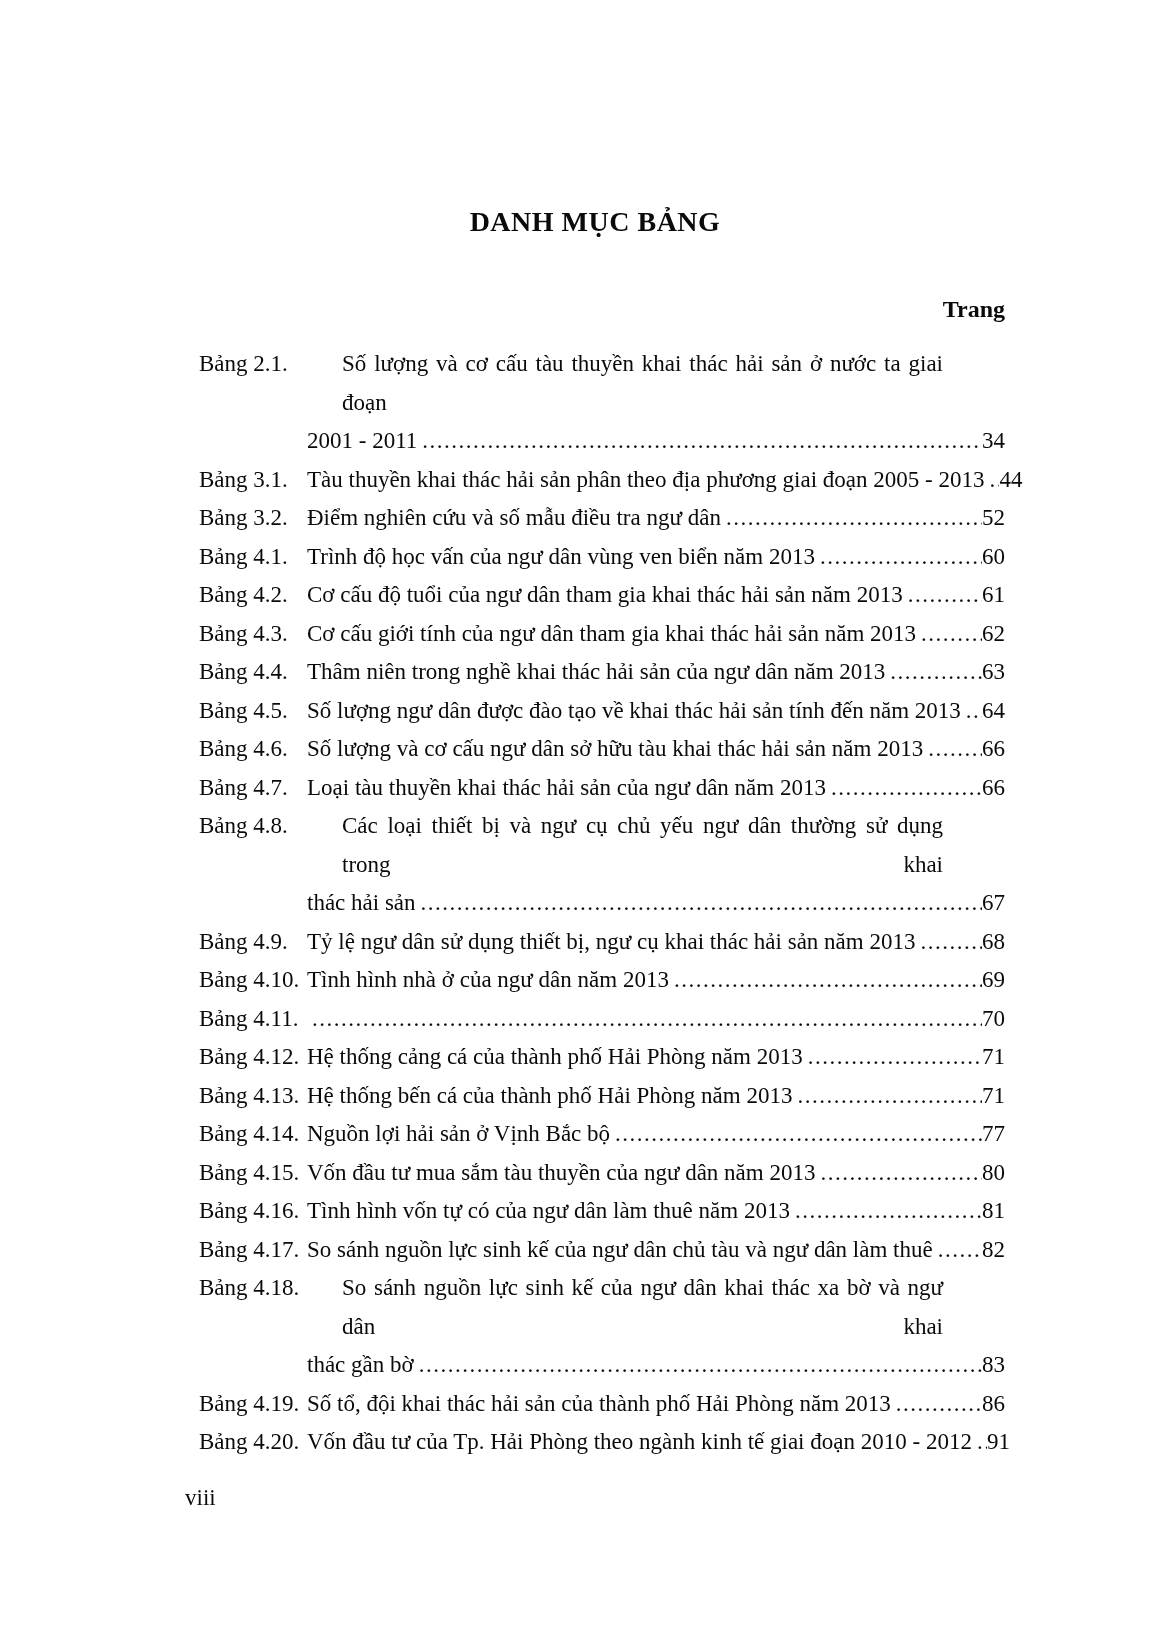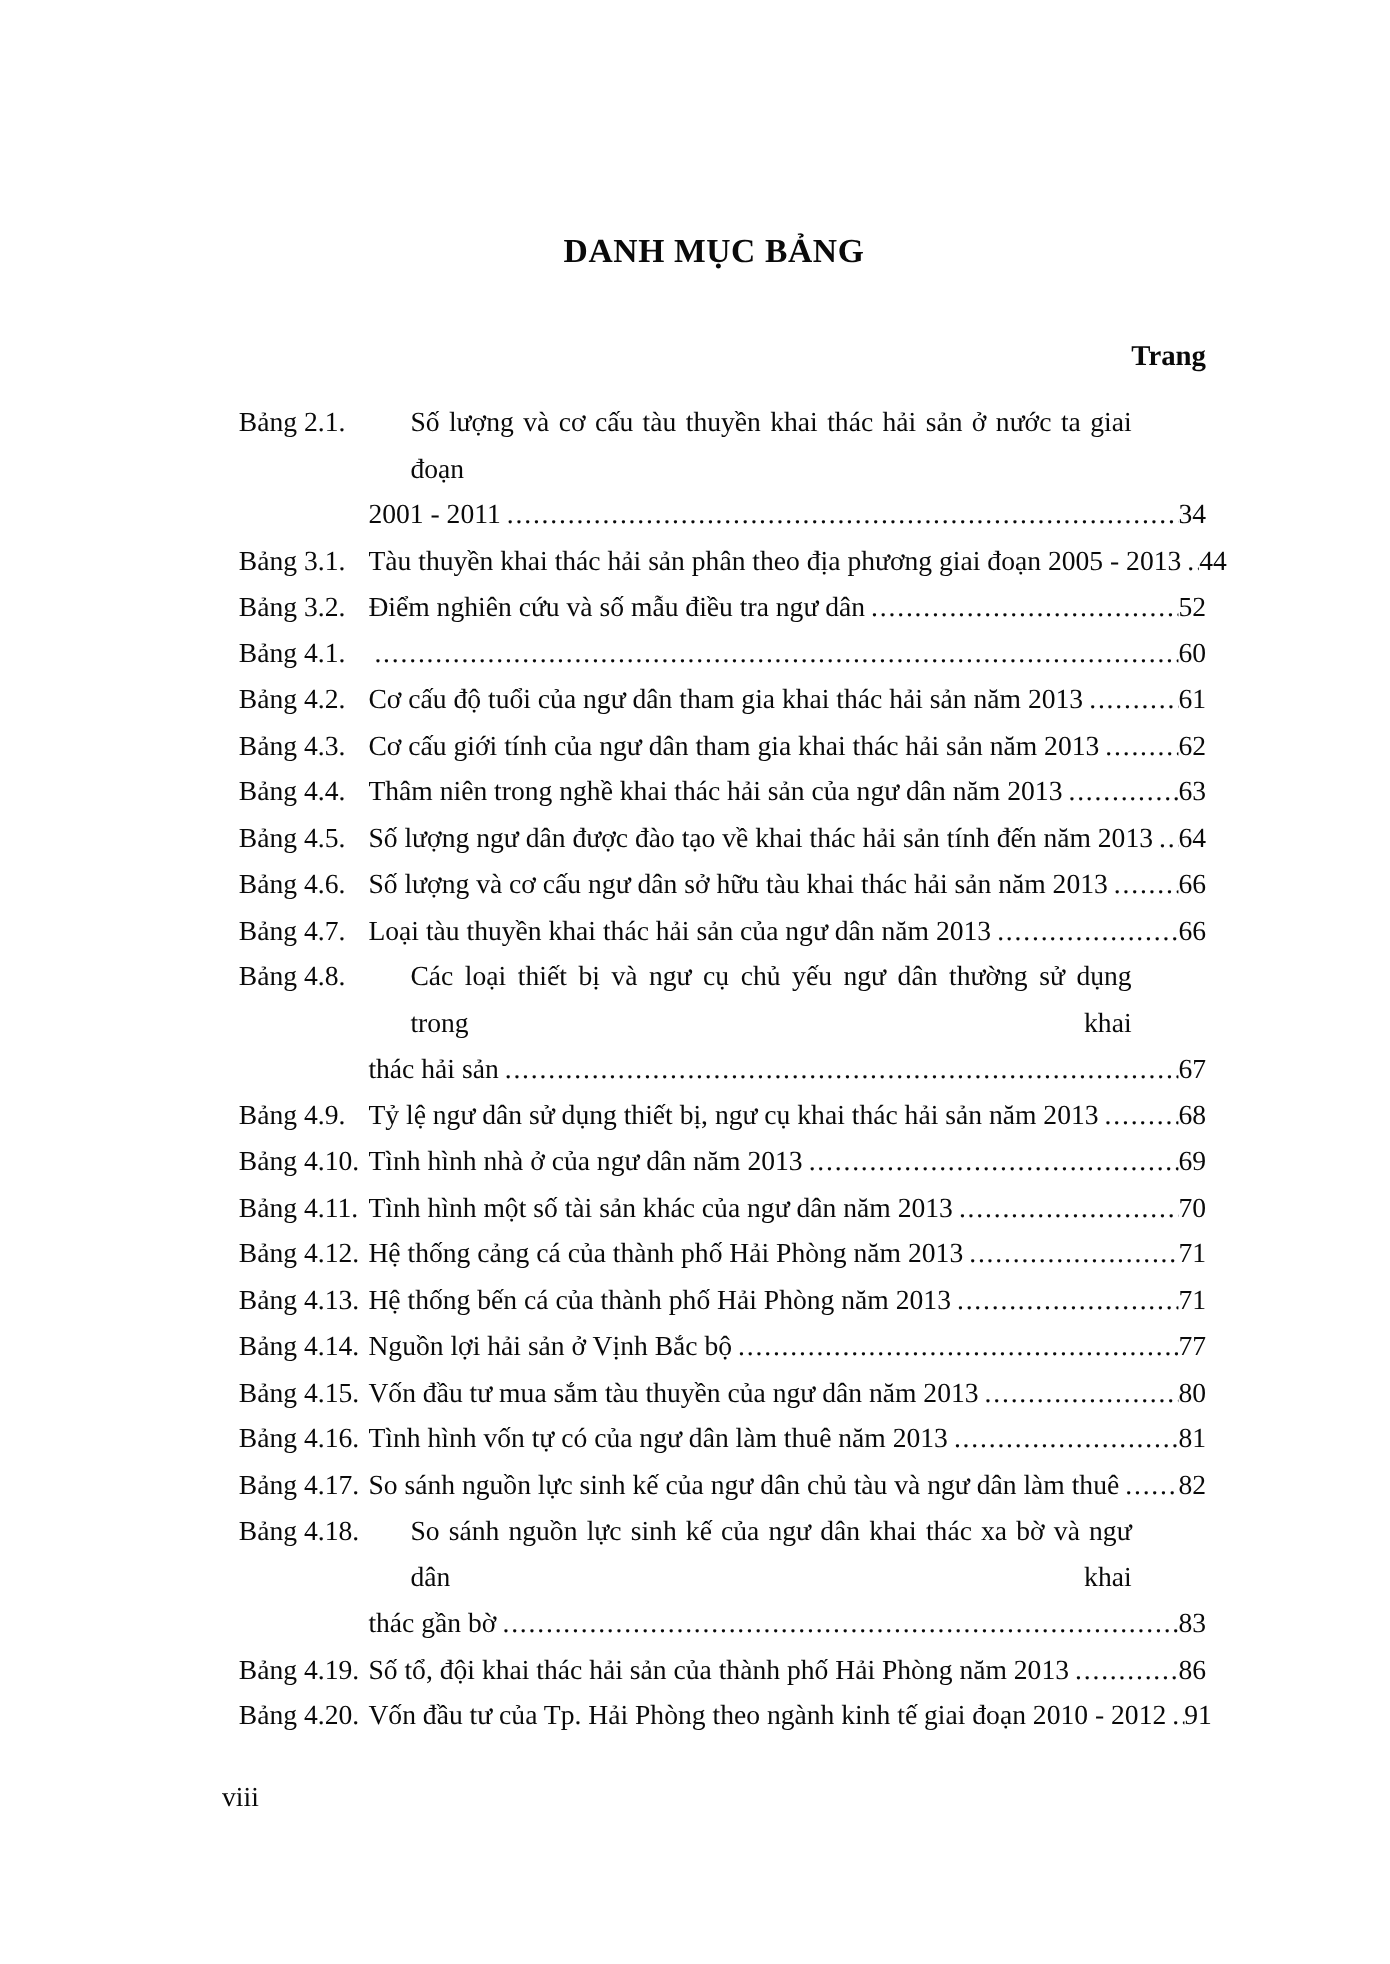--- a/index.html
+++ b/index.html
@@ -11,21 +11,21 @@
     width: 1158px;
     height: 1637px;
     position: relative;
     font-family: "Liberation Serif", serif;
     color: #0a0a0a;
     overflow: hidden;
   }
   .doc {
     position: absolute;
     left: 185px;
-    top: 0;
+    top: 12px;
     width: 820px;
   }
   .title {
     padding-top: 193px;
     margin: 0;
     text-align: center;
     font-weight: bold;
     font-size: 28px;
     letter-spacing: 0.5px;
     line-height: 33px;
@@ -130,20 +130,21 @@
             <span class="leader">........................................................................................................................................................................................................</span>
             <span class="page-num">52</span>
           </div>
         </div>
   </div>
 
   <div class="toc-entry">
     <span class="toc-label">Bảng 4.1.</span>
     <div class="toc-content">
           <div class="toc-line final">
+            <span class="toc-text">Trình độ học vấn của ngư dân vùng ven biển năm 2013</span>
             <span class="leader">........................................................................................................................................................................................................</span>
             <span class="page-num">60</span>
           </div>
         </div>
   </div>
 
   <div class="toc-entry">
     <span class="toc-label">Bảng 4.2.</span>
     <div class="toc-content">
           <div class="toc-line final">
@@ -240,21 +241,20 @@
             <span class="leader">........................................................................................................................................................................................................</span>
             <span class="page-num">69</span>
           </div>
         </div>
   </div>
 
   <div class="toc-entry">
     <span class="toc-label">Bảng 4.11.</span>
     <div class="toc-content">
           <div class="toc-line final">
-            <span class="toc-text">Tình hình một số tài sản khác của ngư dân năm 2013</span>
             <span class="leader">........................................................................................................................................................................................................</span>
             <span class="page-num">70</span>
           </div>
         </div>
   </div>
 
   <div class="toc-entry">
     <span class="toc-label">Bảng 4.12.</span>
     <div class="toc-content">
           <div class="toc-line final">

